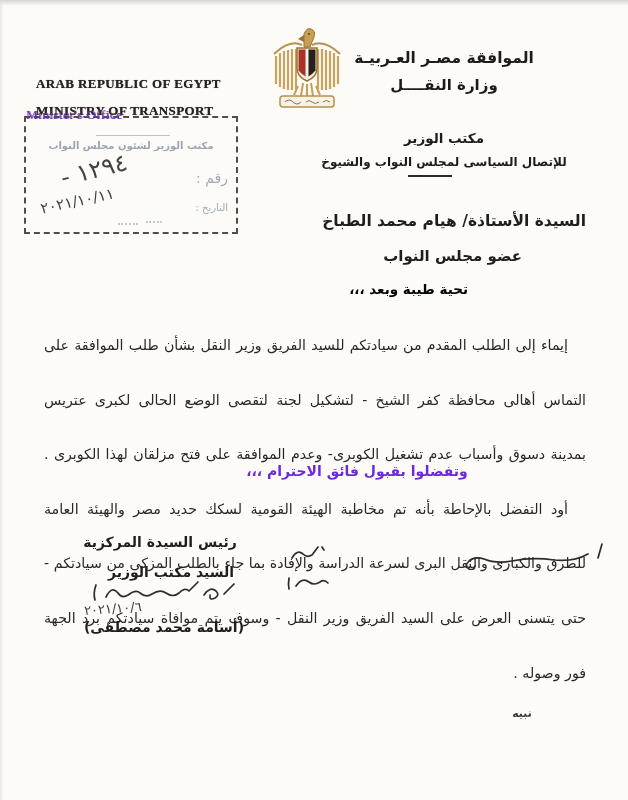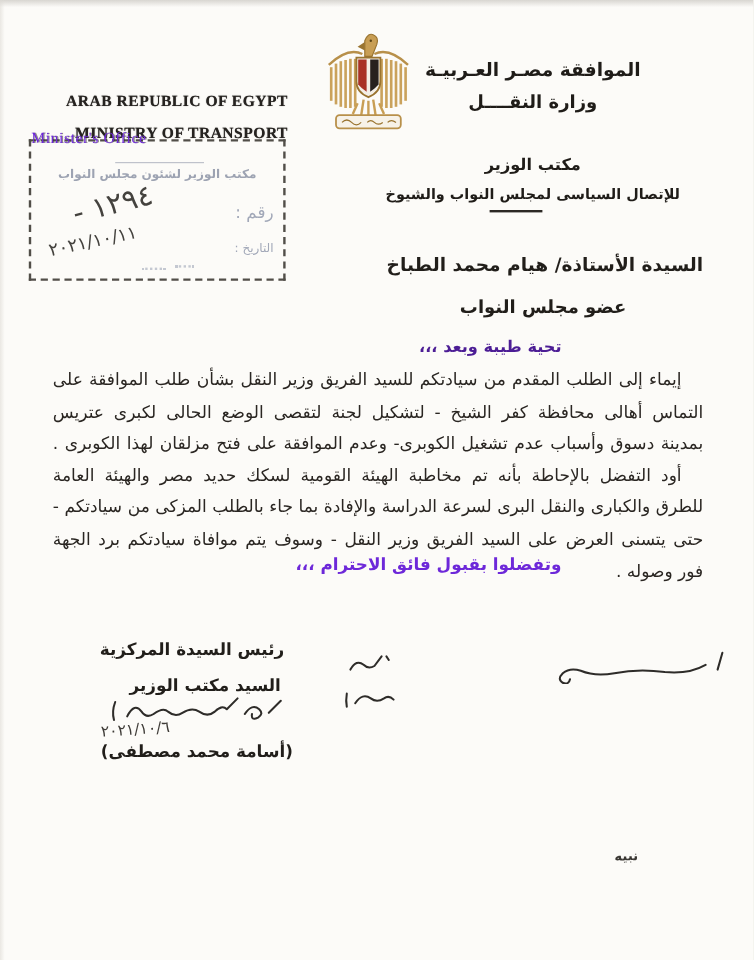--- a/index.html
+++ b/index.html
@@ -8,21 +8,21 @@
     position:relative;width:628px;height:800px;margin:0 auto;
     background:#fcfbf8;overflow:hidden;color:#2a2622;
   }
   .scan-top{position:absolute;top:0;left:0;right:0;height:6px;
     background:linear-gradient(#c9c6c0,rgba(255,255,255,0));opacity:.7;}
   .scan-left{position:absolute;top:0;left:0;bottom:0;width:4px;
     background:linear-gradient(90deg,#dedbd5,rgba(255,255,255,0));opacity:.6;}
 
   
   .en-head{
-    position:absolute;left:36px;top:70px;width:204px;text-align:right;
+    position:absolute;left:36px;top:70px;width:204px;text-align:left;
     font-family:"Liberation Serif",serif;font-weight:bold;font-size:13px;
     letter-spacing:.4px;color:#262320;line-height:27px;
     text-shadow:0 0 .7px rgba(38,35,32,.8);
   }
 
   
   .stamp{
     position:absolute;left:24px;top:116px;width:210px;height:114px;
     border:2.5px dashed #514e48;
   }
@@ -62,26 +62,26 @@
   .ar-head .l3{font-size:13.5px;line-height:25px;margin-top:27px;}
   .ar-head .l4{font-size:12px;line-height:22px;}
   .ar-head .rule{width:44px;height:2px;background:#2c2925;margin:2px auto 0 auto;transform:translateX(-14px);}
 
   
   .rcpt-name{position:absolute;right:42px;top:212px;direction:rtl;
     font-weight:bold;font-size:15.5px;color:#211e1a;}
   .rcpt-title{position:absolute;right:106px;top:247px;direction:rtl;
     font-weight:bold;font-size:15px;color:#211e1a;margin-left:31px;}
   .salutation{position:absolute;right:160px;top:281px;direction:rtl;
-    font-weight:bold;font-size:13.5px;color:#4c1d95;}
+    font-weight:bold;font-size:13.5px;color:#000000;}
 
   
   .body-text{position:absolute;left:44px;right:42px;top:304px;direction:rtl;
     font-size:14.2px;color:#2a2622;}
-  .bline{height:26.6px;line-height:26.6px;text-align:justify;text-align-last:justify;white-space:nowrap;}
+  .bline{height:26.6px;line-height:26.6px;text-align:justify;text-align-last:justify;white-space:nowrap;margin-top:28px;}
   .bline.short{text-align-last:right;}
   .bline.indent{padding-right:18px;}
 
   .closing{position:absolute;left:243px;top:463px;width:228px;text-align:center;
     direction:rtl;font-weight:bold;font-size:14px;color:#6d28d9;}
 
   
   .sig-t1{position:absolute;left:80px;top:534px;width:160px;text-align:center;
     direction:rtl;font-weight:bold;font-size:14px;color:#211e1a;}
   .sig-t2{position:absolute;left:102px;top:564px;width:138px;text-align:center;

